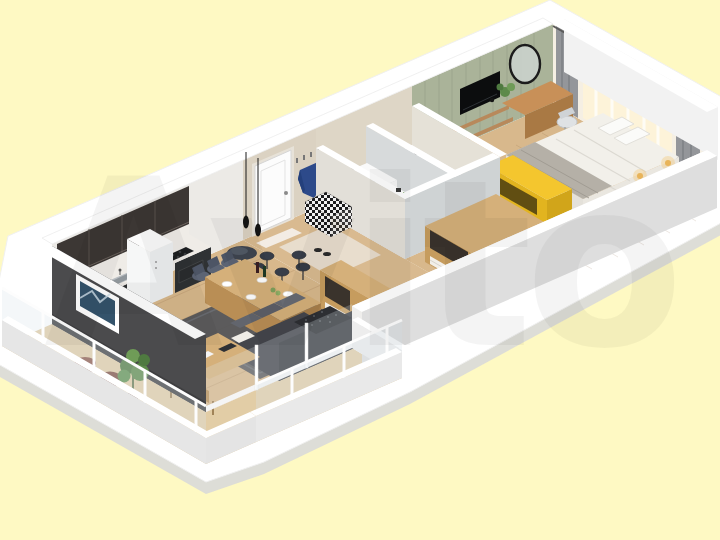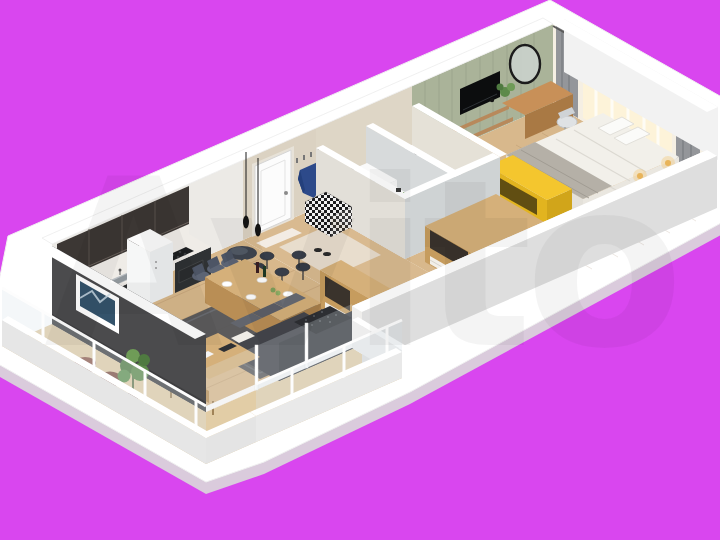--- a/index.html
+++ b/index.html
@@ -1,16 +1,16 @@
 <!DOCTYPE html>
 <html style="--wall_top: #ffffff; --slab_edge: #d9d9d9; --wall_outer: #dedede; --wall_inner: #efeeec; --floor_wood: #d8b88c; --floor_balcony: #e2cda6; --accent_wall_dark: #4b4b4d; --accent_wall_green: #aab399; --hall_wall_beige: #dbd2c2; --bath_wall_gray: #cfd3d4; --cabinet_dark: #3c3734; --counter_marble: #efece7; --base_cabinet_dark: #2f3234; --sofa_dark: #44464c; --rug_dark: #4f5156; --wood_furniture: #d5b07a; --accent_yellow: #f4c62e; --jacket_navy: #2d4a8a; --bed_white: #f2f0ea; --plaid_gray: #b5b0a7; --drape_gray: #94969a; --glow_warm: #fdf2d8; --plant_green: #5d8a4a; --pouf_brown: #7b4a3a; --watermark_color: rgba(0,0,0,0.042);"><head>
 <meta charset="utf-8">
 <style>
   html,body{margin:0;padding:0;background:#fff;}
-  .canvas{position:relative;width:720px;height:540px;background:#d946ef;overflow:hidden;
+  .canvas{position:relative;width:720px;height:540px;background:#fef9c3;overflow:hidden;
           font-family:"DejaVu Sans",sans-serif;}
   svg{position:absolute;left:0;top:0;}
   .watermark{
     position:absolute;left:0;top:0;width:720px;height:540px;
     display:flex;align-items:center;justify-content:center;
     font-size:232px;font-weight:bold;letter-spacing:-8px;
     color:var(--watermark_color,rgba(0,0,0,0.042));
     z-index:9;pointer-events:none;user-select:none;padding-bottom:10px;box-sizing:border-box;
   }
   

